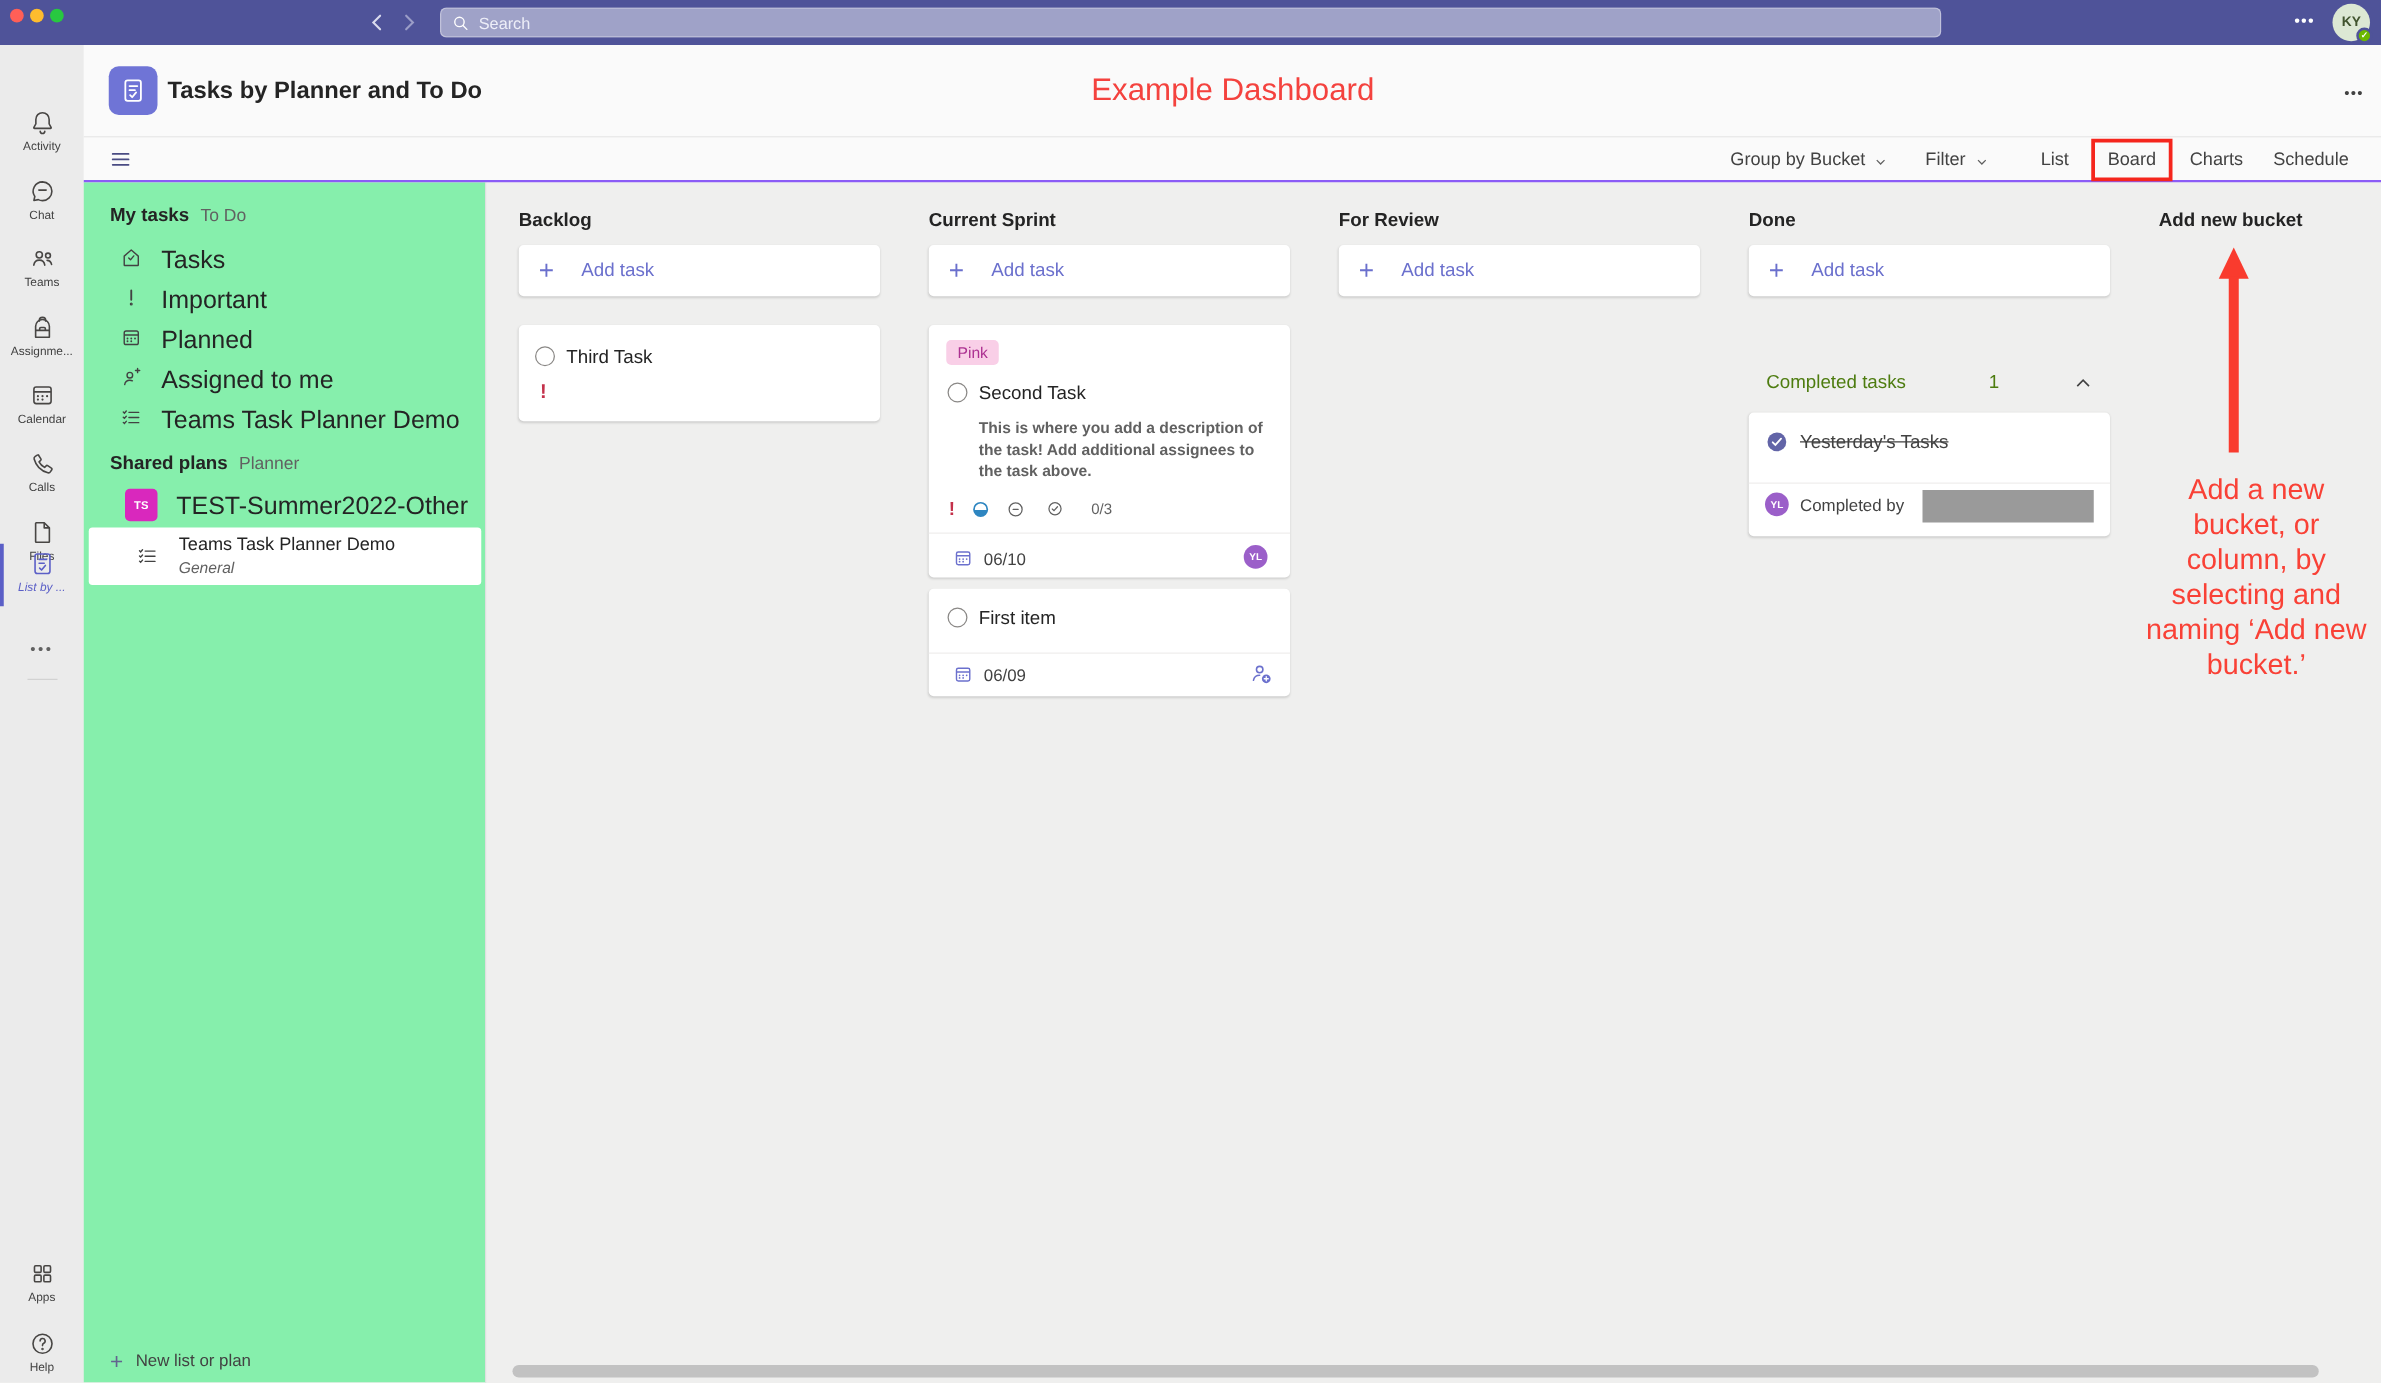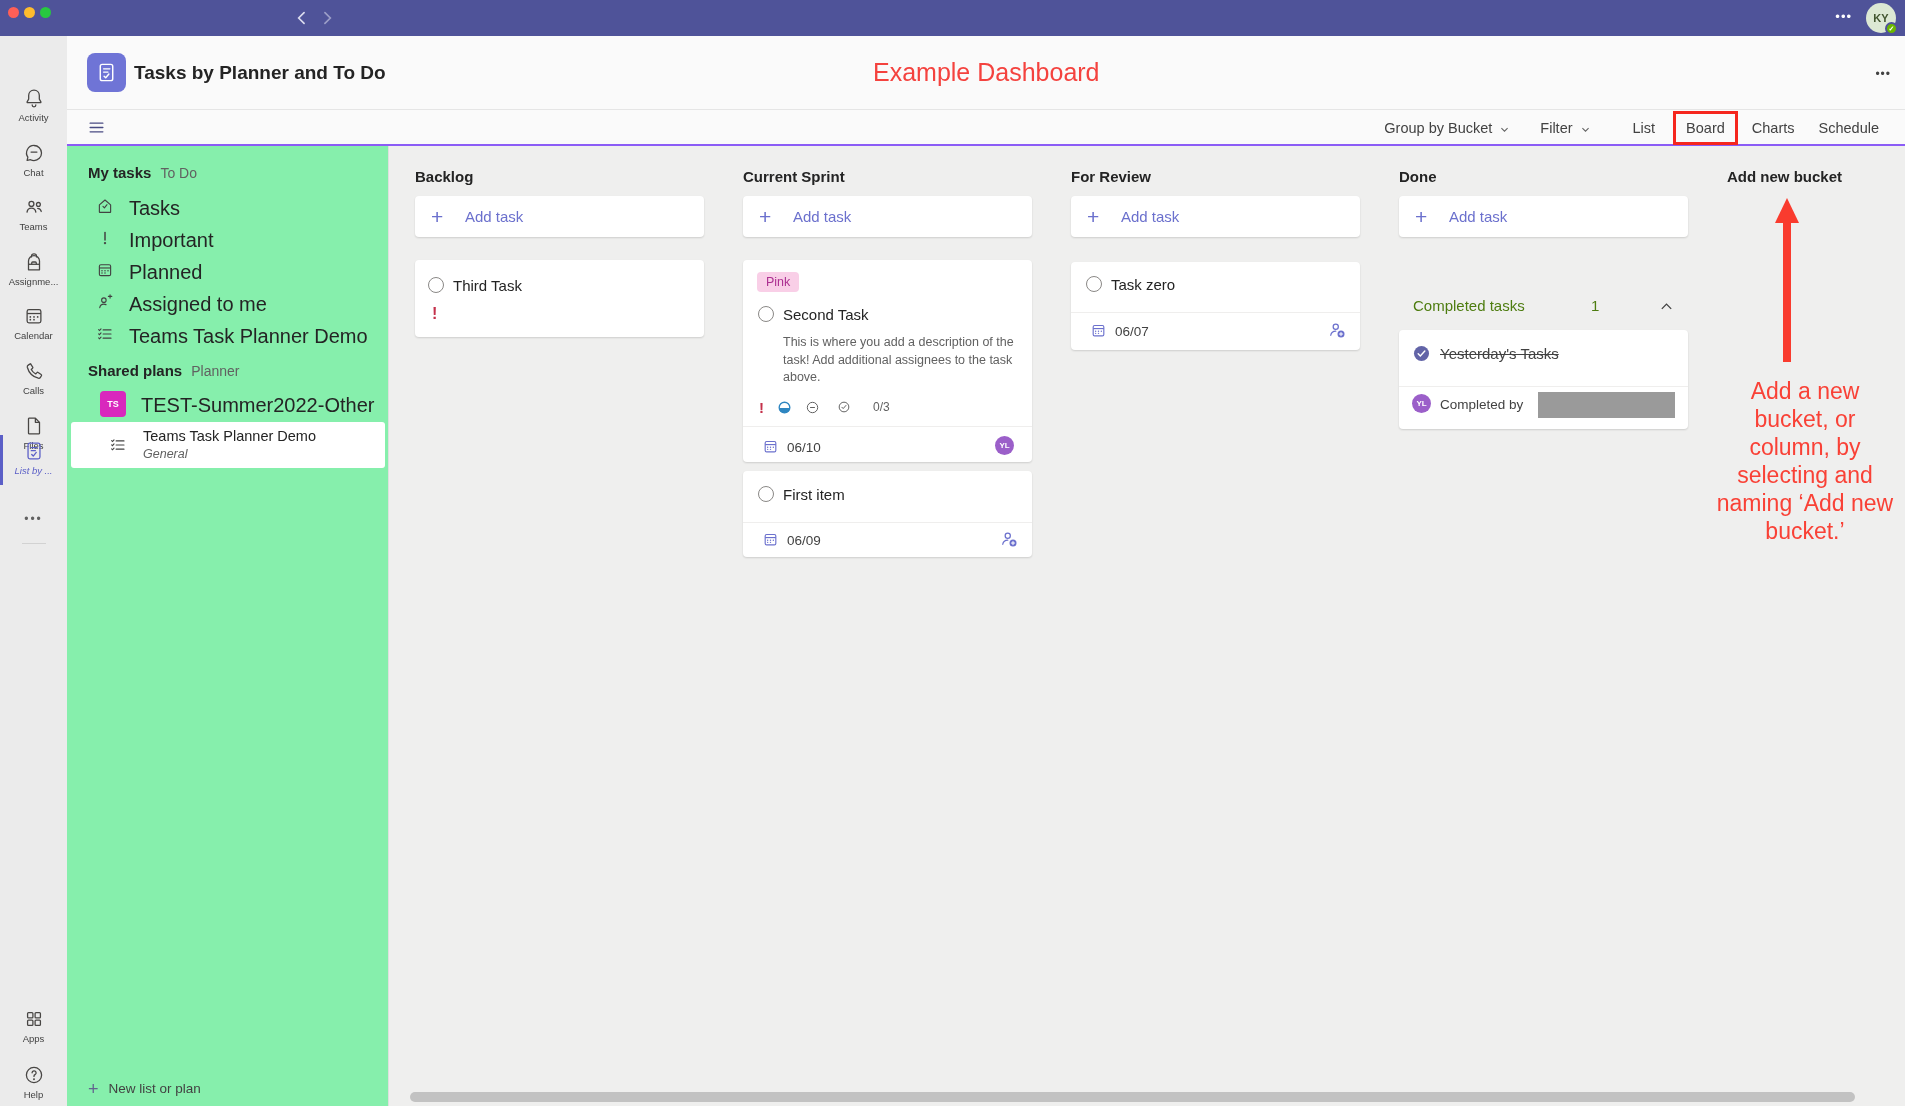--- a/index.html
+++ b/index.html
@@ -75,21 +75,21 @@
   .board { position:absolute; left:322px; right:0; top:0; bottom:0; background:#efefee; }
   .col-title { position:absolute; top:22px; font-size:15px; font-weight:bold; color:#242424; }
   .card { position:absolute; width:289px; background:#fff; border-radius:4px; box-shadow:0 1px 2px rgba(0,0,0,.14); }
   .addtask { height:41px; cursor:pointer; }
   .addtask .plus { position:absolute; left:16px; top:9px; font-size:21px; font-weight:300; color:#6b70cd; }
   .addtask .lbl { position:absolute; left:50px; top:12px; font-size:15px; color:#6b70cd; }
   .tcircle { position:absolute; width:16px; height:16px; border:1.5px solid #8a8886; border-radius:50%; }
   .ttitle { position:absolute; font-size:15px; color:#242424; white-space:nowrap; }
   .bang { position:absolute; color:#c4314b; font-weight:bold; font-size:16px; }
   .pill { position:absolute; left:14px; top:12px; background:#f9cfe7; color:#ac3091; font-size:12.5px; border-radius:4px; padding:3px 9px; }
-  .tdesc { position:absolute; left:40px; top:74px; width:234px; font-size:12.5px; color:#616161; line-height:1.4; }
+  .tdesc { position:absolute; left:40px; top:74px; width:234px; font-size:12.5px; color:#616161; line-height:1.4;font-weight:bold; }
   .cdiv { position:absolute; left:0; right:0; height:1px; background:#efeeed; }
   .cfoot-cal { position:absolute; left:19px; width:17px; height:17px; color:#6b70cd; }
   .cfoot-date { position:absolute; left:44px; font-size:13.5px; color:#424242; }
   .mini-av { position:absolute; width:19px; height:19px; border-radius:50%; background:#9b5fc9; color:#fff; font-size:8px;
              font-weight:bold; display:flex; align-items:center; justify-content:center; }
   .passign { position:absolute; right:13px; width:20px; height:20px; color:#6b70cd; }
   .icorow { position:absolute; left:16px; top:139px; height:16px; display:flex; align-items:center; }
   .donechk { position:absolute; width:19px; height:19px; }
   .strike { text-decoration:line-through; color:#424242; }
   .comp-row { position:absolute; font-size:15px; color:#4d7c0f; }
@@ -109,20 +109,29 @@
   <div class="tl green"></div>
   <div class="nav-chev" style="left:292px;">
     <svg viewBox="0 0 24 24">
         <path d="M14.5 5.5L8 12l6.5 6.5" fill="none" stroke="currentColor" stroke-width="2" stroke-linecap="round"></path>
       </svg>
   </div>
   <div class="nav-chev" style="left:317px;opacity:.55;">
     <svg viewBox="0 0 24 24">
         <path d="M9.5 5.5L16 12l-6.5 6.5" fill="none" stroke="currentColor" stroke-width="2" stroke-linecap="round"></path>
       </svg>
+  </div>
+  <div class="searchbox">
+    <span style="margin-right:7px;">
+      <svg width="15" height="15" viewBox="0 0 24 24">
+          <circle cx="10.5" cy="10.5" r="6" fill="none" stroke="#fff" stroke-width="1.8"></circle>
+          <path d="M15 15l5 5" stroke="#fff" stroke-width="1.8" stroke-linecap="round"></path>
+        </svg>
+    </span>
+    <input placeholder="Search" style="">
   </div>
   <div class="tb-more">•••</div>
   <div class="tb-avatar">
     <span>KY</span>
     <span class="tb-status">✓</span>
   </div>
 </div>
 
 <div class="rail">
   <div class="rail-item" style="top:51px;">
@@ -433,41 +442,20 @@
             <path d="M16.8 14.9v3.8M14.9 16.8h3.8" stroke="#fff" stroke-width="1.3" stroke-linecap="round"></path>
           </svg>
         </span>
     </div>
 
     <div class="col-title" style="left:682px;">For Review</div>
     <div class="card addtask" style="left:682px;top:50px;">
       <span class="plus">+</span>
       <span class="lbl">Add task</span>
     </div>
-    <div class="card" style="left:682px;top:116px;height:88px;">
-      <span class="tcircle" style="left:15px;top:14px;"></span>
-      <span class="ttitle" style="left:40px;top:14px;">Task zero</span>
-      <div class="cdiv" style="top:50px;"></div>
-      <span class="cfoot-cal" style="top:60px;">
-          <svg viewBox="0 0 24 24" fill="none" stroke="currentColor" stroke-width="1.6">
-            <rect x="4.5" y="5" width="15" height="14.5" rx="2"></rect>
-            <path d="M4.5 9.3h15"></path>
-            <path d="M8 13h.01M12 13h.01M16 13h.01M8 16h.01M12 16h.01" stroke-width="2" stroke-linecap="round"></path>
-          </svg>
-        </span>
-      <span class="cfoot-date" style="top:62px;">06/07</span>
-      <span class="passign" style="top:58px;">
-          <svg viewBox="0 0 24 24">
-            <circle cx="10.5" cy="8" r="3.1" fill="none" stroke="currentColor" stroke-width="1.5"></circle>
-            <path d="M4.5 18.3c.6-3.2 2.9-4.9 6-4.9" fill="none" stroke="currentColor" stroke-width="1.5" stroke-linecap="round"></path>
-            <circle cx="16.8" cy="16.8" r="4.2" fill="currentColor"></circle>
-            <path d="M16.8 14.9v3.8M14.9 16.8h3.8" stroke="#fff" stroke-width="1.3" stroke-linecap="round"></path>
-          </svg>
-        </span>
-    </div>
 
     <div class="col-title" style="left:1010px;">Done</div>
     <div class="card addtask" style="left:1010px;top:50px;">
       <span class="plus">+</span>
       <span class="lbl">Add task</span>
     </div>
     <div class="comp-row" style="left:1024px;top:151px;width:275px;">
       <span>Completed tasks</span>
       <span style="position:absolute;left:178px;">1</span>
       <span class="chev-up" style="position:absolute;right:14px;top:2px;">

